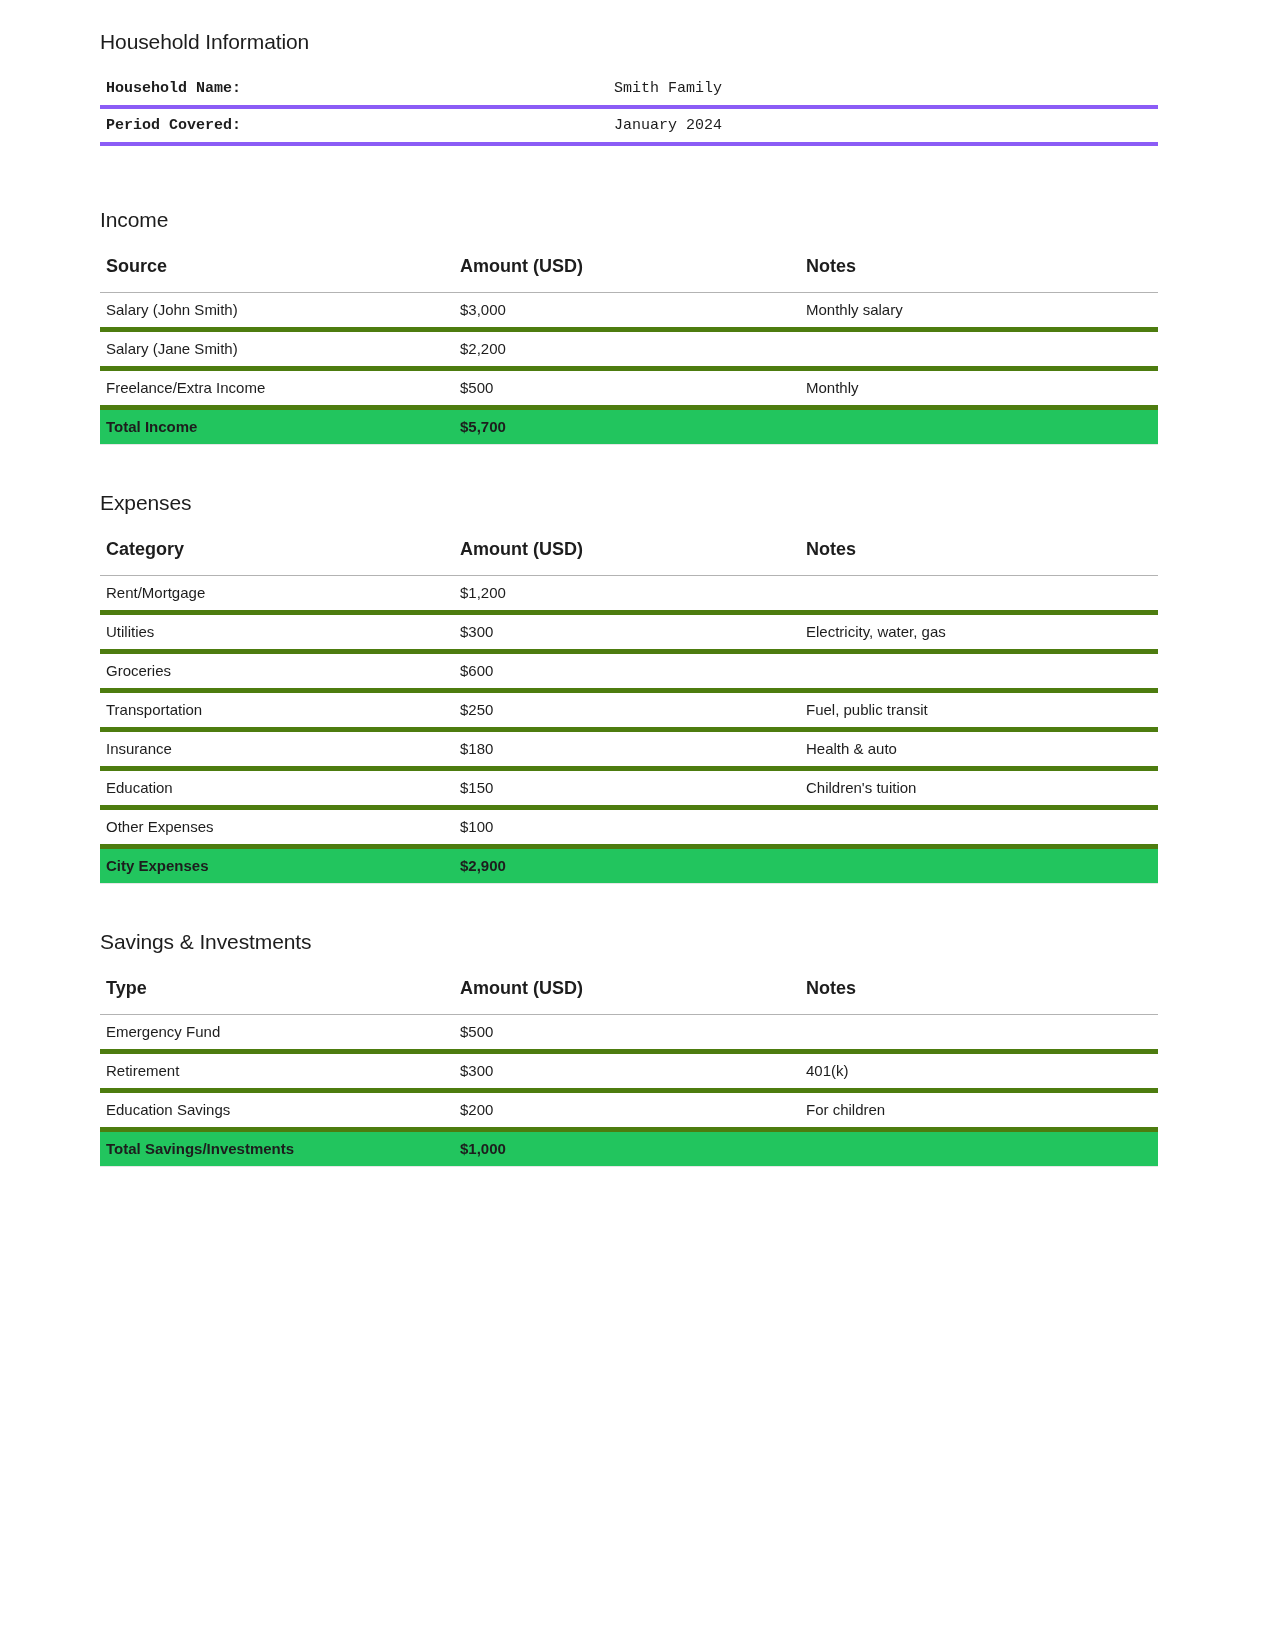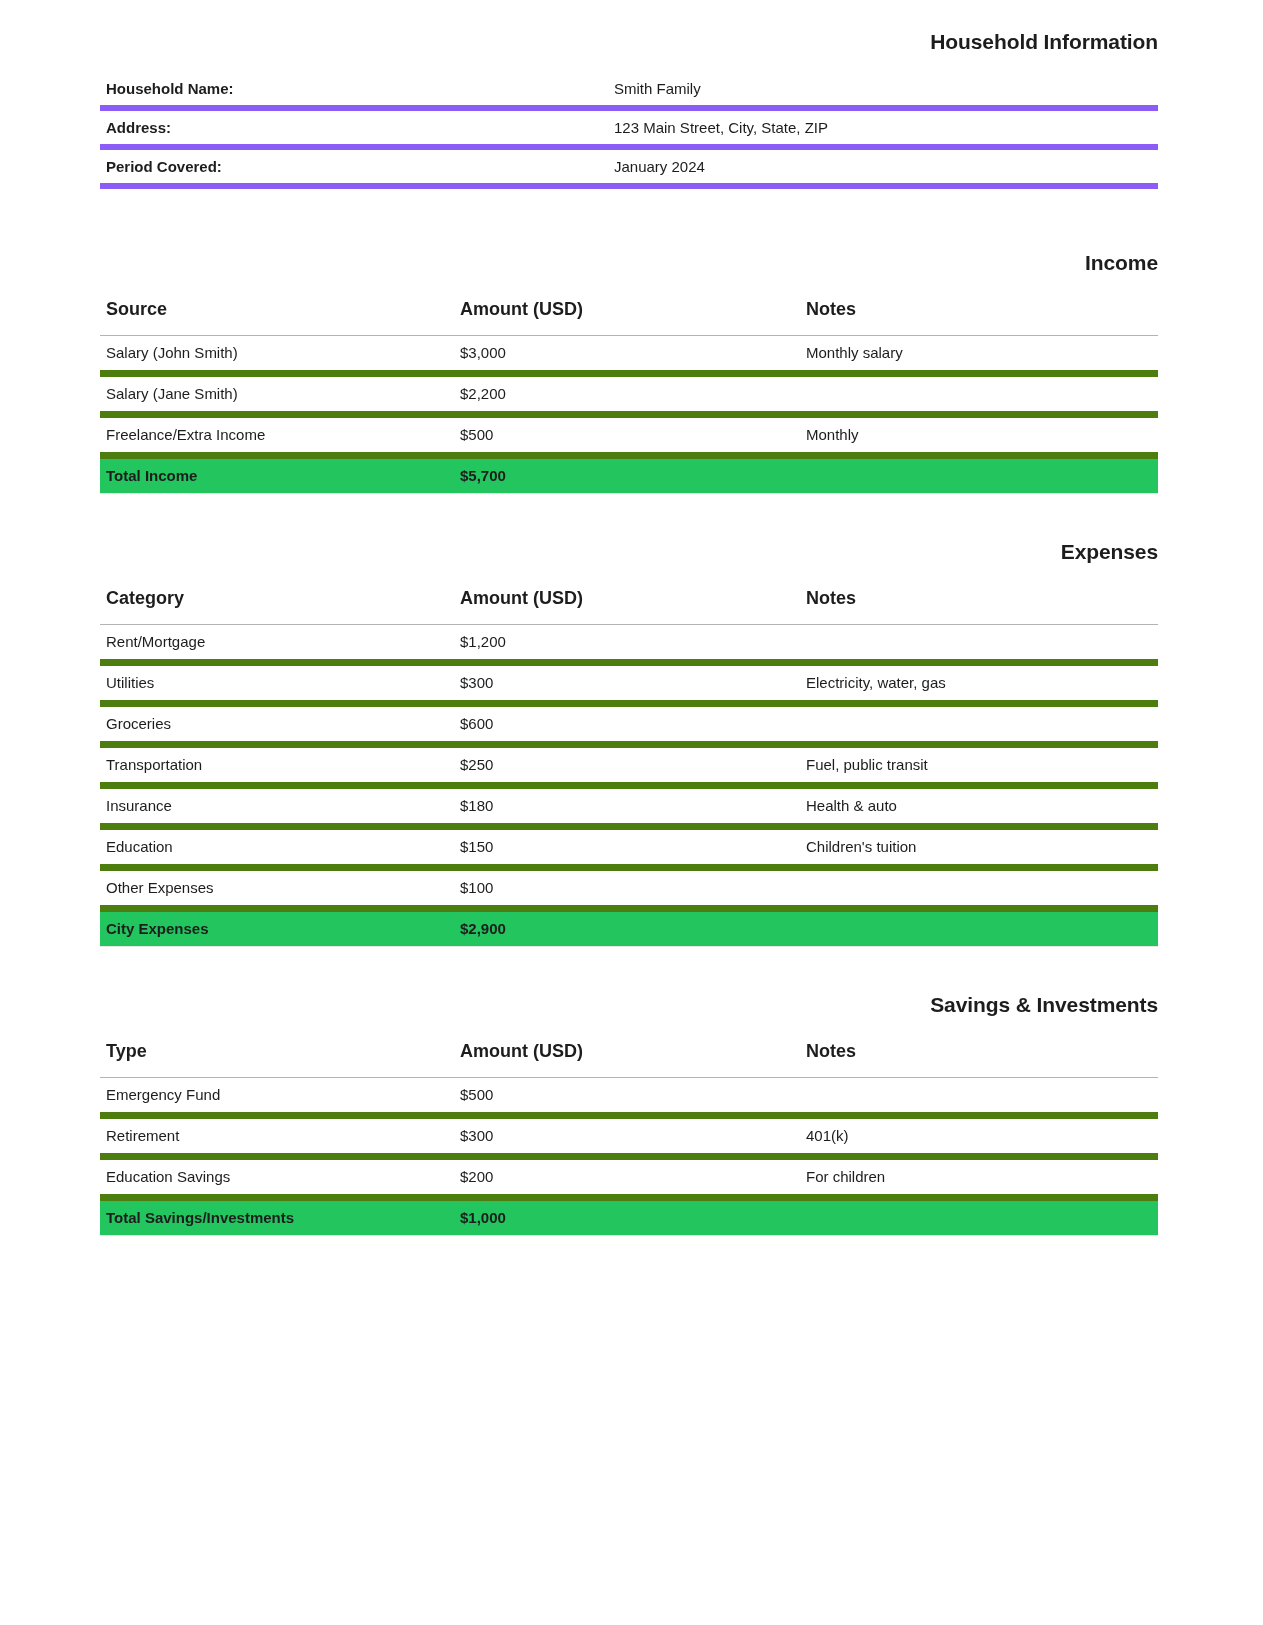--- a/index.html
+++ b/index.html
@@ -26,24 +26,23 @@
   h1.page-title {
     font-size: 30px;
     line-height: 36px;
     font-weight: 700;
     margin: 80px 0 0 0;
     letter-spacing: -0.2px;
   }
   h2.section-heading {
     font-size: 21px;
     line-height: 28px;
-    font-weight: 700;
+    font-weight: 400;
     margin: 44px 0 0 0;
     letter-spacing: -0.1px;
-    text-align: right;
   }
   h2.section-heading.first {
     margin-top: 28px;
   }
   h2.section-heading.income-heading {
     margin-top: 60px;
   }
   table {
     border-collapse: collapse;
     table-layout: fixed;
@@ -52,23 +51,24 @@
   
   .info-table {
     margin-top: 16px;
   }
   .info-table td {
     height: 33px;
     font-size: 15px;
     line-height: 20px;
     vertical-align: middle;
     padding: 0 0 0 6px;
-    border-bottom: 6px solid #8b5cf6;
+    border-bottom: 4px solid #8b5cf6;
     overflow: hidden;
     white-space: nowrap;
+    font-family: Liberation Mono, monospace;
   }
   .info-table td.info-label {
     font-weight: 700;
   }
   col.ic1 { width: 508px; }
   col.ic2 { width: 550px; }
   
   .data-table {
     margin-top: 10px;
   }
@@ -80,21 +80,21 @@
     padding: 12px 0 16px 6px;
     border-bottom: 1px solid #b3b3b3;
     white-space: nowrap;
   }
   .data-table td {
     height: 34px;
     font-size: 15px;
     line-height: 20px;
     vertical-align: middle;
     padding: 0 0 0 6px;
-    border-bottom: 7px solid #4d7c0f;
+    border-bottom: 5px solid #4d7c0f;
     overflow: hidden;
     white-space: nowrap;
   }
   .data-table tr.total-row td {
     background: #22c55e;
     font-weight: 700;
     border-bottom: 1px solid #e6e6e6;
   }
   col.c1 { width: 354px; }
   col.c2 { width: 346px; }
@@ -112,24 +112,20 @@
       <colgroup>
           <col class="ic1">
           <col class="ic2">
         </colgroup>
       <tbody>
         <tr>
           <td class="info-label">Household Name:</td>
           <td class="info-value">Smith Family</td>
         </tr>
         <tr>
-          <td class="info-label">Address:</td>
-          <td class="info-value">123 Main Street, City, State, ZIP</td>
-        </tr>
-        <tr>
           <td class="info-label">Period Covered:</td>
           <td class="info-value">January 2024</td>
         </tr>
       </tbody>
     </table>
 
     <h2 class="section-heading income-heading">Income</h2>
     <table class="data-table">
       <colgroup>
           <col class="c1">

